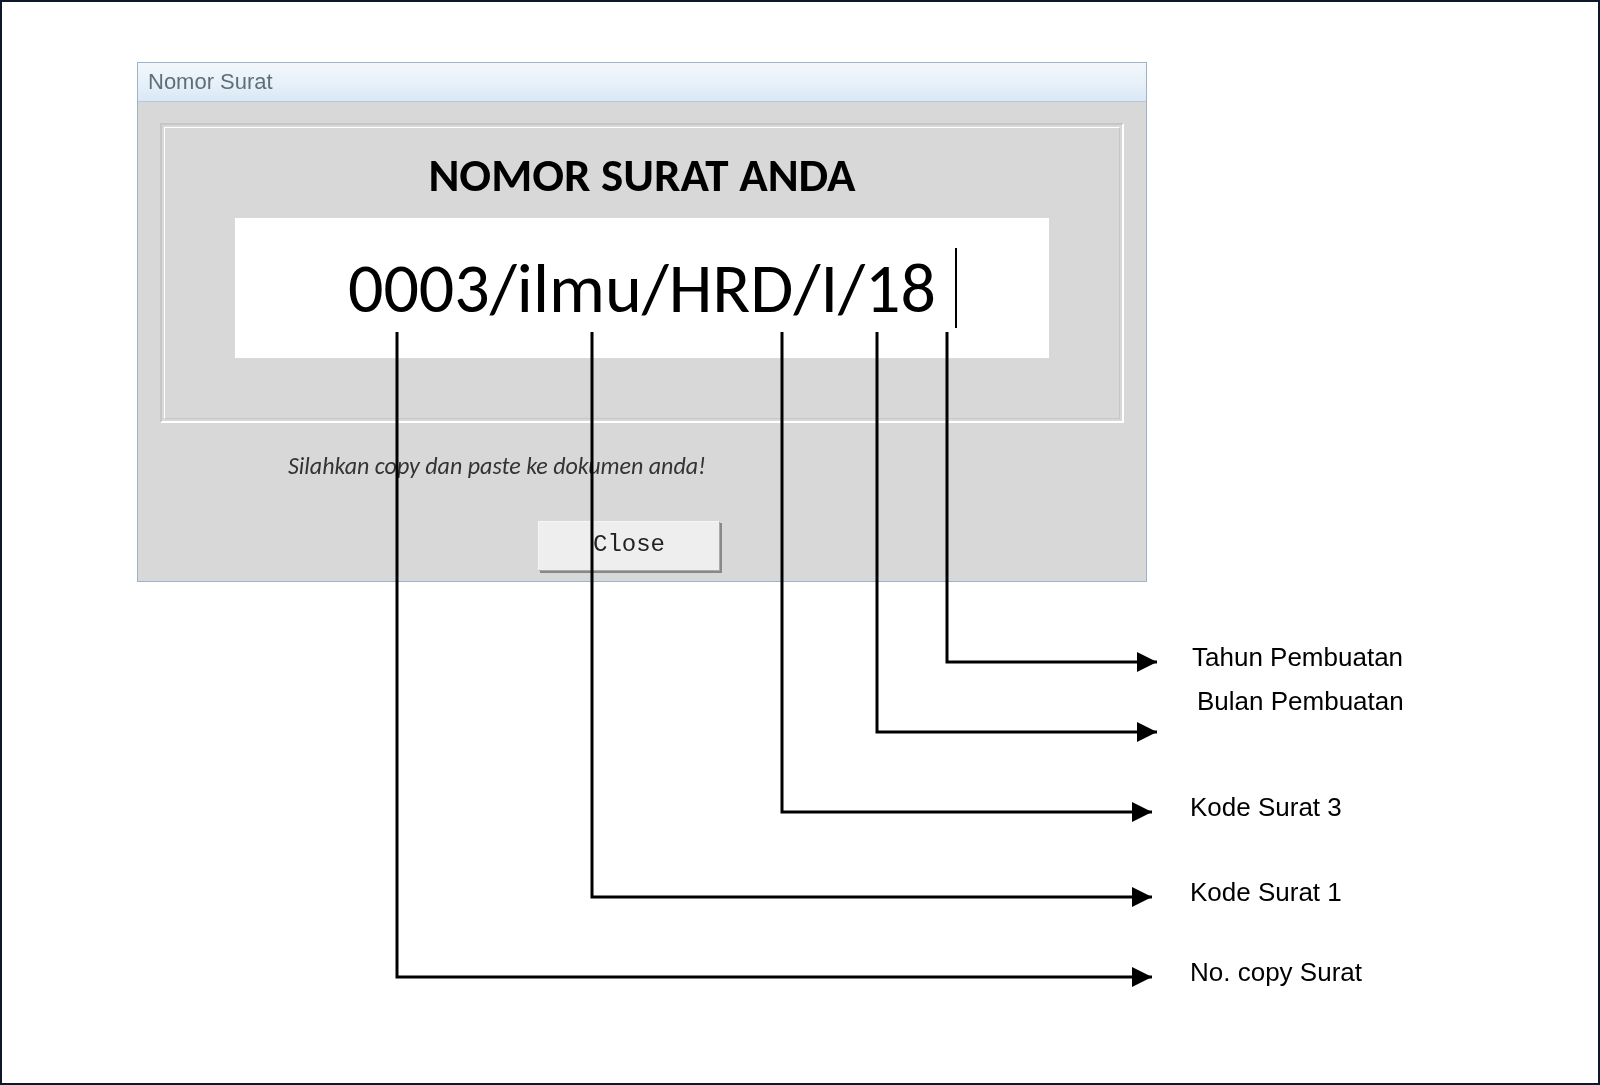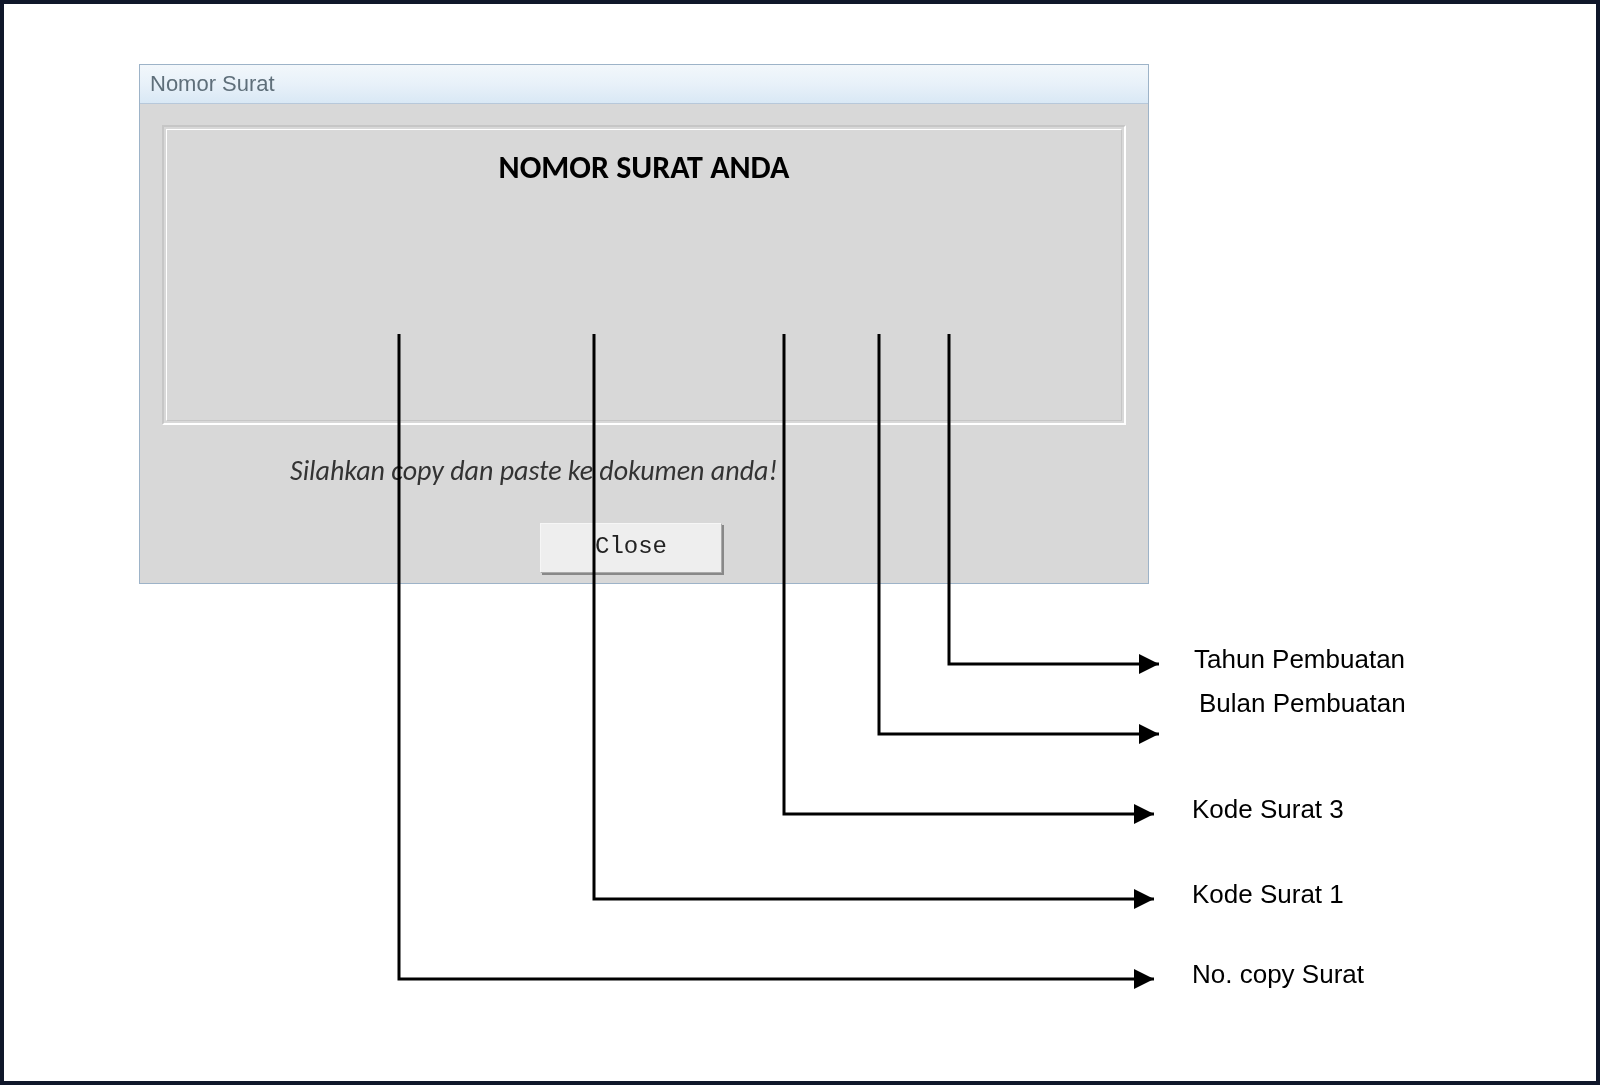--- a/index.html
+++ b/index.html
@@ -6,21 +6,21 @@
     margin: 0;
     padding: 0;
     font-family: "Segoe UI", Tahoma, Arial, sans-serif;
     background: #fff;
   }
   .page {
     width: 1600px;
     height: 1085px;
     position: relative;
     box-sizing: border-box;
-    border: 4px solid #0f172a;
+    border: 2px solid #0f172a;
     background: #fff;
   }
   
   .dialog {
     position: absolute;
     left: 135px;
     top: 60px;
     width: 1010px;
     height: 520px;
     border: 1px solid #9db3c8;
@@ -66,21 +66,21 @@
     border-right-color: #c6c6c6;
     border-bottom-color: #c6c6c6;
   }
   .heading {
     position: absolute;
     top: 18px;
     left: 0;
     right: 0;
     text-align: center;
     font-weight: 700;
-    font-size: 32px;
+    font-size: 47px;
     font-family: Calibri, "Segoe UI", Arial, sans-serif;
     color: #000;
   }
   .value-box {
     position: absolute;
     left: 70px;
     right: 70px;
     top: 90px;
     height: 140px;
     background: #fff;
@@ -100,21 +100,21 @@
   .caret {
     position: absolute;
     width: 2px;
     background: #000;
   }
   .instruction {
     position: absolute;
     top: 350px;
     left: 150px;
     font-style: italic;
-    font-size: 28px;
+    font-size: 24px;
     color: #333;
     font-family: Calibri, "Segoe UI", Arial, sans-serif;
   }
   .close-btn {
     position: absolute;
     top: 420px;
     left: 400px;
     width: 180px;
     height: 48px;
     background: #eee;
@@ -162,20 +162,24 @@
 <div class="page">
 
   <div class="dialog">
     <div class="titlebar">
       <span>Nomor Surat</span>
     </div>
     <div class="dialog-body">
       <div class="group">
         <div class="group-inner">
           <div class="heading">NOMOR SURAT ANDA</div>
+          <div class="value-box">
+            <div class="value-text">0003/ilmu/HRD/I/18</div>
+            <div class="caret" style="left:720px; top:30px; height:80px;"></div>
+          </div>
         </div>
       </div>
       <div class="instruction">Silahkan copy dan paste ke dokumen anda!</div>
       <div class="close-btn">
         <span>Close</span>
       </div>
     </div>
   </div>
 
   <div class="anno-label" style="left:1190px; top:640px;">Tahun Pembuatan</div>

